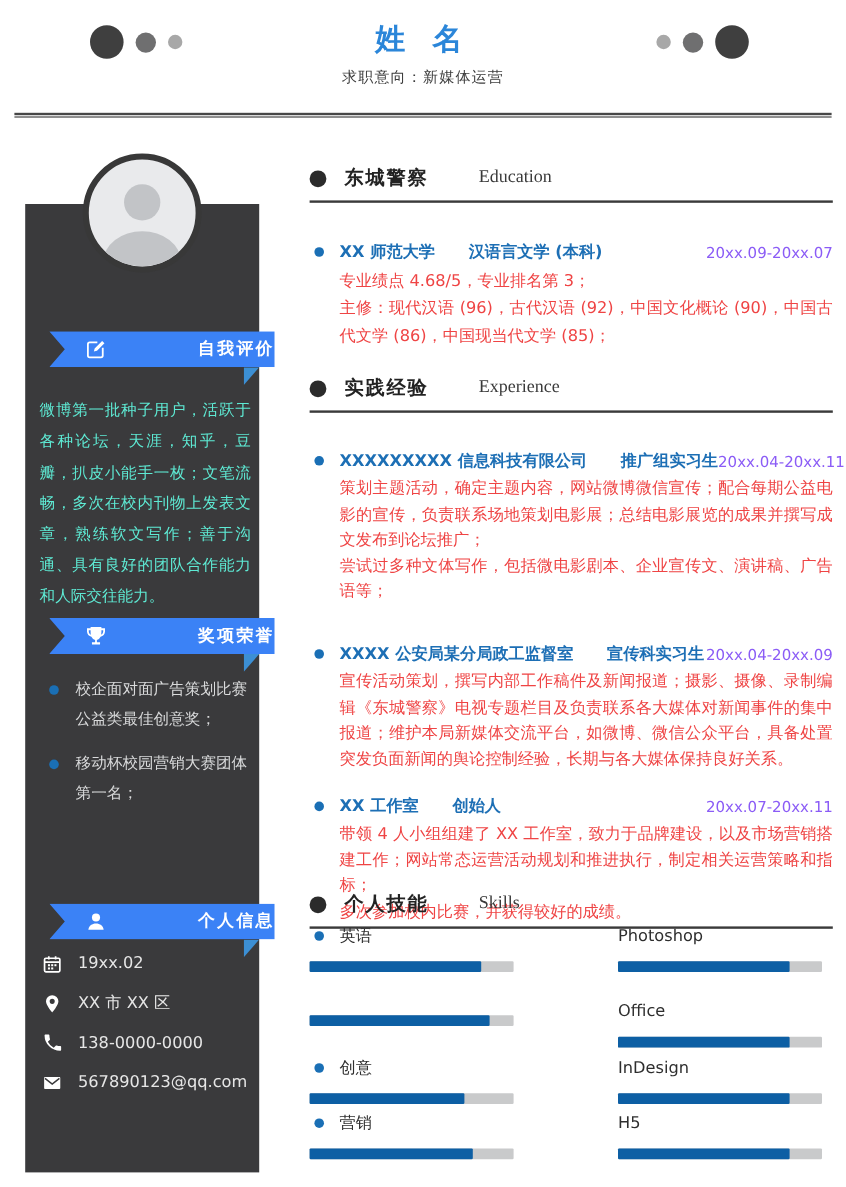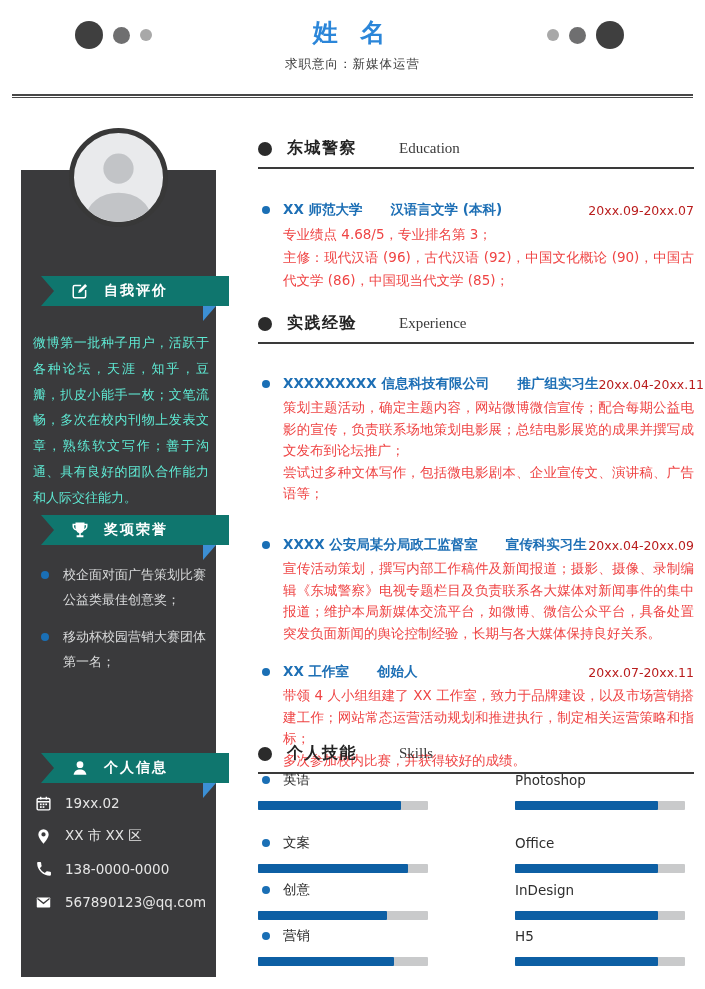--- a/index.html
+++ b/index.html
@@ -22,23 +22,23 @@
     font-size:12.5px; color:#3c3c3c; letter-spacing:1px; }
   .double-rule { position:absolute; top:94px; left:12px; width:681px; height:4px;
     border-top:2px solid #474747; border-bottom:1.5px solid #474747; }
 
   
   .sidebar { position:absolute; left:21px; top:170px; width:195px; height:807px; background:#3a3a3c; }
   .avatar { position:absolute; top:-42px; left:48px; width:99px; height:99px; border-radius:50%;
     background:#e9eaec; border:5px solid #383838; overflow:hidden; }
   .avatar svg { display:block; width:100%; height:100%; }
 
-  .ribbon { position:absolute; left:20px; width:188px; height:30px; background:#0f766e;
+  .ribbon { position:absolute; left:20px; width:188px; height:30px; background:#3b82f6;
     clip-path:polygon(0 0,100% 0,100% 100%,0 100%,13px 50%);
-    display:flex; align-items:center; padding-left:30px; z-index:2; }
+    display:flex; align-items:center; padding-left:30px; z-index:2;justify-content:space-between; }
   .ribbon-icon { width:18px; height:18px; margin-right:15px; flex:0 0 auto; }
   .ribbon-icon svg { display:block; width:18px; height:18px; }
   .ribbon-label { color:#fff; font-size:14px; font-weight:600; letter-spacing:2px; }
   .fold { position:absolute; right:0; width:13px; height:15px; background:#3c8fd4;
     clip-path:polygon(0 0,100% 0,0 100%); z-index:1; }
   .r-self { top:106px; } .f-self { top:136px; }
   .r-awards { top:345px; } .f-awards { top:375px; }
   .r-info { top:583px; } .f-info { top:613px; }
 
   .self-text { position:absolute; top:160px; left:12px; width:176px;
@@ -63,21 +63,21 @@
   .sec-head { display:flex; align-items:center; padding-bottom:8px; border-bottom:2px solid #3a3a3a; }
   .sec-dot { width:14px; height:14px; border-radius:50%; background:#2b2b2b; margin-right:15px; flex:0 0 auto; }
   .sec-title { font-size:16px; font-weight:bold; color:#232323; letter-spacing:1.5px; }
   .sec-en { font-family:"Liberation Serif","DejaVu Serif",serif; font-size:15px; color:#3a3a3a; margin-left:42px; }
 
   .entry { position:absolute; left:0; width:100%;margin-top:16px; }
   .entry-head { position:relative; display:flex; align-items:center; padding-left:25px; height:20px; }
   .entry-head .blt { left:4px; top:6px; }
   .org  { color:#1d6fb5; font-size:13.5px; font-weight:600; white-space:nowrap; }
   .role { color:#1d6fb5; font-size:13.5px; font-weight:600; margin-left:28px; white-space:nowrap; }
-  .edate { margin-left:auto; color:#b91c1c; font-size:12.5px; white-space:nowrap; }
+  .edate { margin-left:auto; color:#8b5cf6; font-size:12.5px; white-space:nowrap; }
   .body { padding-left:25px; color:#ef4444; font-size:13.5px; text-align:justify; }
   .lh23 .body { line-height:23px; }
   .lh21 .body { line-height:21.5px; }
   .entry .body { margin-top:3px; }
   .entry .body + .body { margin-top:0; }
 
   
   .skill { position:absolute; width:195px; }
   .skill-l { left:0; } .skill-r { left:257px; }
   .sk-0 { top:28px; } .sk-1 { top:91px; } .sk-2 { top:138px; } .sk-3 { top:184px; }
@@ -273,24 +273,20 @@
     <div class="skill skill-l sk-0">
       <div class="skill-head">
           <span class="blt"></span>
         <span class="skill-label">英语</span>
         </div>
       <div class="bar">
           <div class="fill" style="width: 84%;"></div>
         </div>
     </div>
     <div class="skill skill-l sk-1">
-      <div class="skill-head">
-          <span class="blt"></span>
-        <span class="skill-label">文案</span>
-        </div>
       <div class="bar">
           <div class="fill" style="width: 88%;"></div>
         </div>
     </div>
     <div class="skill skill-l sk-2">
       <div class="skill-head">
           <span class="blt"></span>
         <span class="skill-label">创意</span>
         </div>
       <div class="bar">

